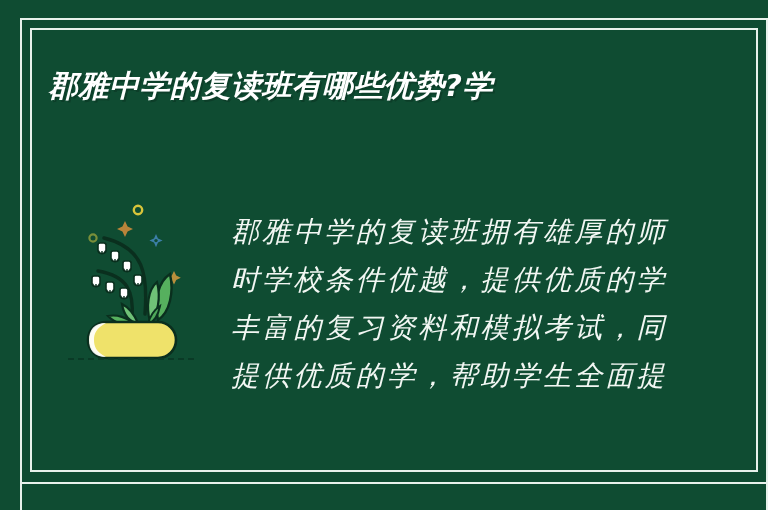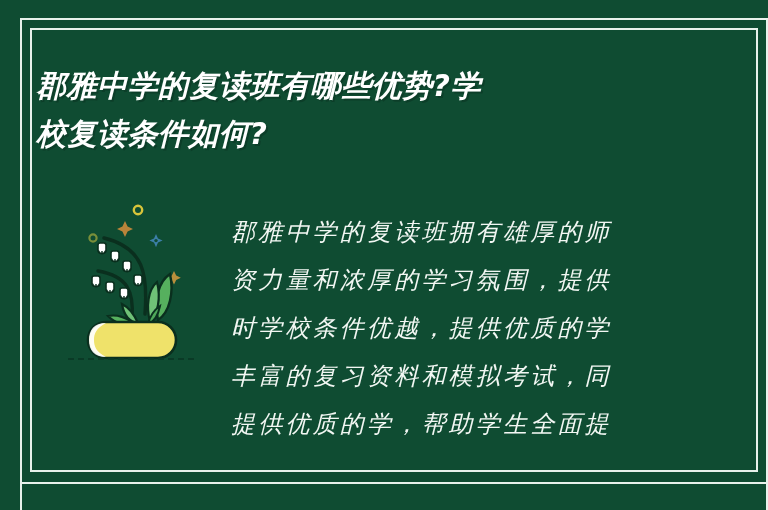--- a/index.html
+++ b/index.html
@@ -27,58 +27,57 @@
     position:absolute;left:20px;top:482px;width:748px;height:2px;
     background:#E8F2EC;
   }
   .frame-inner{
     position:absolute;left:30px;top:28px;
     width:728px;height:444px;
     border:2px solid #E8F2EC;box-sizing:border-box;pointer-events:none;
   }
   
   .title-block{
-    position:absolute;left:36px;top:62px;width:660px;
+    position:absolute;left:48px;top:62px;width:660px;
   }
   .title-line{
     color:#FFFFFF;
     font-family:"DejaVu Sans","Liberation Sans",sans-serif;
     font-size:30px;font-weight:bold;font-style:italic;
     letter-spacing:0.5px;line-height:48px;white-space:nowrap;
     text-shadow:2px 2px 0 rgba(0,0,0,0.18);
   }
   
   .body-block{
     position:absolute;left:231px;top:208px;width:420px;
   }
   .body-line{
     color:#F2F7F3;
     font-family:"DejaVu Serif","Liberation Serif",serif;
-    font-size:24px;font-style:italic;font-weight:500;
+    font-size:28px;font-style:italic;font-weight:500;
     line-height:48px;letter-spacing:3.2px;white-space:nowrap;
   }
   
   .illus{position:absolute;left:62px;top:196px;width:150px;height:172px;}
   .ground{
     position:absolute;left:6px;bottom:8px;width:126px;height:0;
     border-top:2px dashed #0A3A26;opacity:.95;
   }
 </style>
 </head>
 <body>
 
 <div id="card">
 
   <div class="frame-outer"></div>
   <div class="frame-outer-bot"></div>
   <div class="frame-inner"></div>
 
   <div class="title-block">
     <div class="title-line">郡雅中学的复读班有哪些优势?学</div>
-    <div class="title-line">校复读条件如何?</div>
   </div>
 
   <div class="illus">
     <svg width="150" height="172" viewBox="0 0 150 172" xmlns="http://www.w3.org/2000/svg">
 
       <g>
         <circle cx="76" cy="14" r="4.2" fill="none" stroke="#D8C43A" stroke-width="2.4"></circle>
         <path d="M63 25 l2.6 5.4 5.4 2.6 -5.4 2.6 -2.6 5.4 -2.6 -5.4 -5.4 -2.6 5.4 -2.6 z" fill="#B9843A"></path>
         <g fill="#3C7FA8">
           <path d="M94 38 l2 4.6 4.6 2 -4.6 2 -2 4.6 -2 -4.6 -4.6 -2 4.6 -2 z"></path>
@@ -137,19 +136,18 @@
       <g>
         <rect x="26" y="126" width="88" height="36" rx="18" ry="18" fill="#EFE26A" stroke="#0A2F1E" stroke-width="2.6"></rect>
         <path d="M44 127 C 32 127, 27 134, 27 144 C 27 154, 32 161, 44 161 C 34 156, 32 150, 32 144 C 32 138, 34 132, 44 127 z" fill="#FFFFFF" opacity="0.92"></path>
       </g>
     </svg>
     <div class="ground"></div>
   </div>
 
   <div class="body-block">
     <div class="body-line">郡雅中学的复读班拥有雄厚的师</div>
-    <div class="body-line">资力量和浓厚的学习氛围，提供</div>
     <div class="body-line">时学校条件优越，提供优质的学</div>
     <div class="body-line">丰富的复习资料和模拟考试，同</div>
     <div class="body-line">提供优质的学，帮助学生全面提</div>
   </div>
 
 </div>
 
 </body></html>

